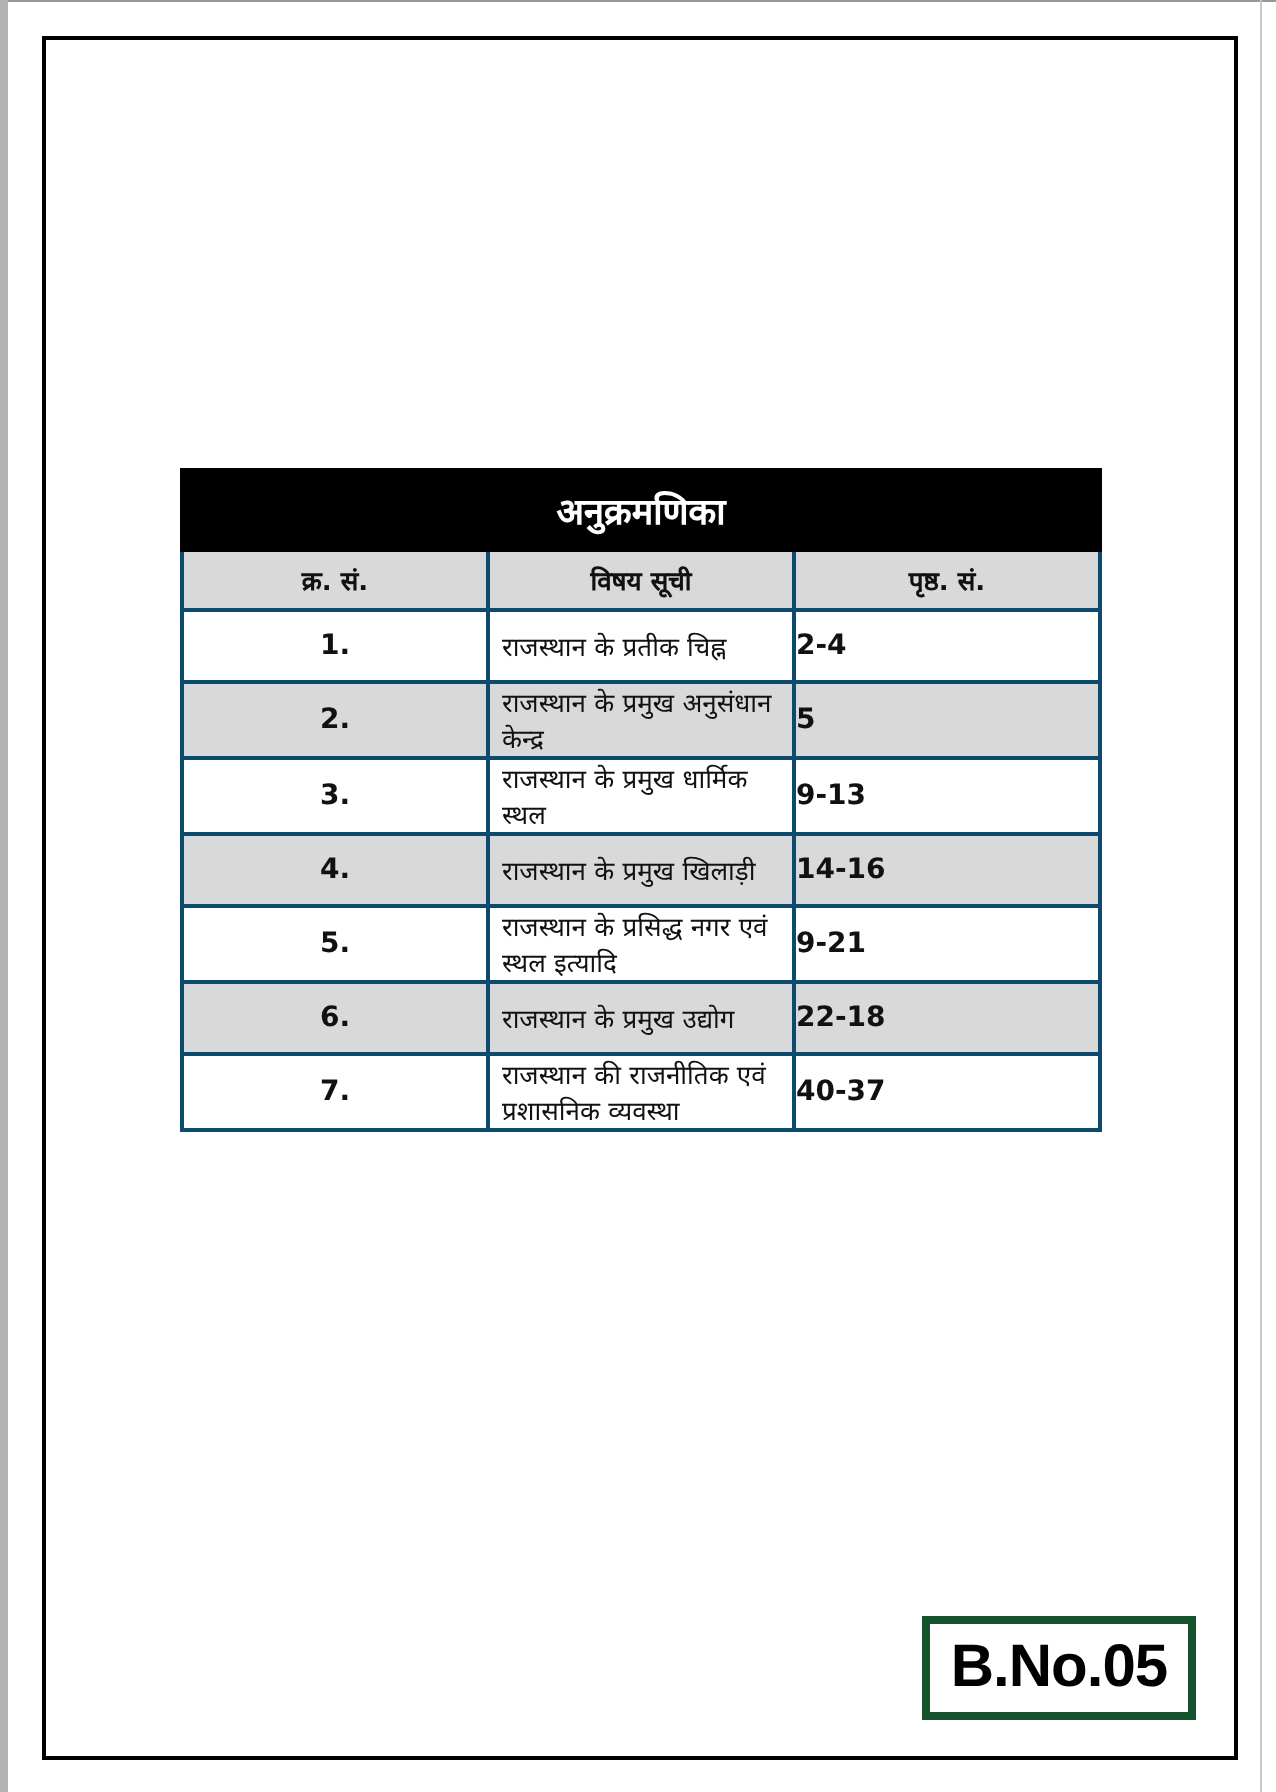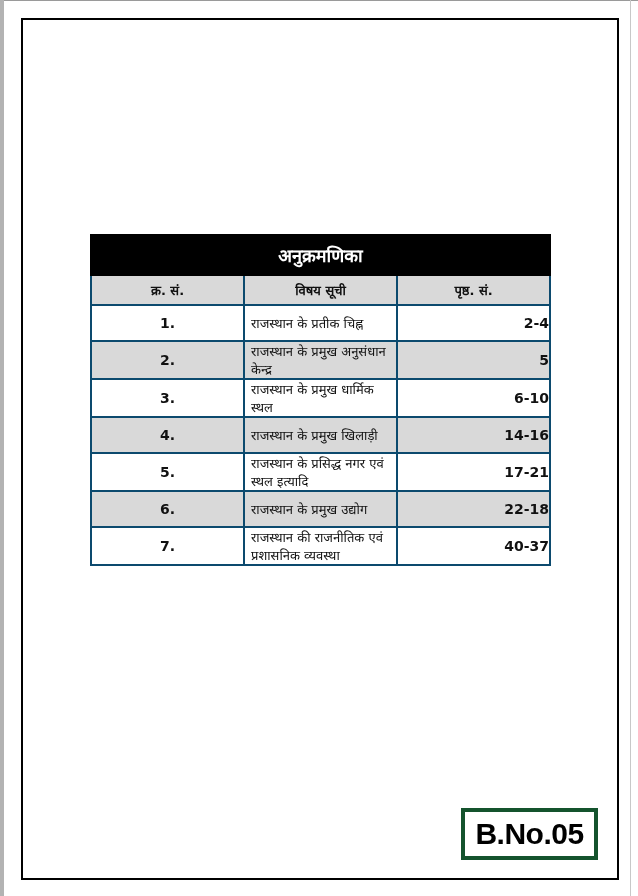--- a/index.html
+++ b/index.html
@@ -31,21 +31,21 @@
     font-size:18px; font-weight:bold; text-align:center;
     border-color:#000;
   }
   .toc .head-row th {
     background:#d9d9d9; height:28px; font-weight:bold; font-size:13px; text-align:center;
   }
   .toc tbody td { height:34px; }
   .toc tbody tr.shaded td { background:#d9d9d9; }
   .toc .c-num { width:55px; text-align:center; font-weight:bold; font-size:14px;margin-top:40px; }
   .toc .c-sub { text-align:left; padding-left:6px; font-size:13px;margin-top:24px; }
-  .toc .c-pg { width:75px; text-align:right; font-weight:bold; font-size:14px; }
+  .toc .c-pg { width:75px; text-align:left; font-weight:bold; font-size:14px; }
   .bno {
     position:absolute; left:461px; top:808px; width:137px; height:52px;
     border:4px solid #14532d; box-sizing:border-box;
     display:flex; align-items:center; justify-content:center;
     font-family:"Liberation Sans", sans-serif; font-weight:bold; font-size:30px; color:#000;
     letter-spacing:-0.5px;
   }
 </style>
 </head>
 <body>
@@ -73,31 +73,31 @@
       <td class="c-pg">2-4</td>
     </tr>
     <tr class="shaded">
       <td class="c-num">2.</td>
       <td class="c-sub">राजस्थान के प्रमुख अनुसंधान केन्द्र</td>
       <td class="c-pg">5</td>
     </tr>
     <tr>
       <td class="c-num">3.</td>
       <td class="c-sub">राजस्थान के प्रमुख धार्मिक स्थल</td>
-      <td class="c-pg">6-10</td>
+      <td class="c-pg">9-13</td>
     </tr>
     <tr class="shaded">
       <td class="c-num">4.</td>
       <td class="c-sub">राजस्थान के प्रमुख खिलाड़ी</td>
       <td class="c-pg">14-16</td>
     </tr>
     <tr>
       <td class="c-num">5.</td>
       <td class="c-sub">राजस्थान के प्रसिद्ध नगर एवं स्थल इत्यादि</td>
-      <td class="c-pg">17-21</td>
+      <td class="c-pg">9-21</td>
     </tr>
     <tr class="shaded">
       <td class="c-num">6.</td>
       <td class="c-sub">राजस्थान के प्रमुख उद्योग</td>
       <td class="c-pg">22-18</td>
     </tr>
     <tr>
       <td class="c-num">7.</td>
       <td class="c-sub">राजस्थान की राजनीतिक एवं प्रशासनिक व्यवस्था</td>
       <td class="c-pg">40-37</td>

